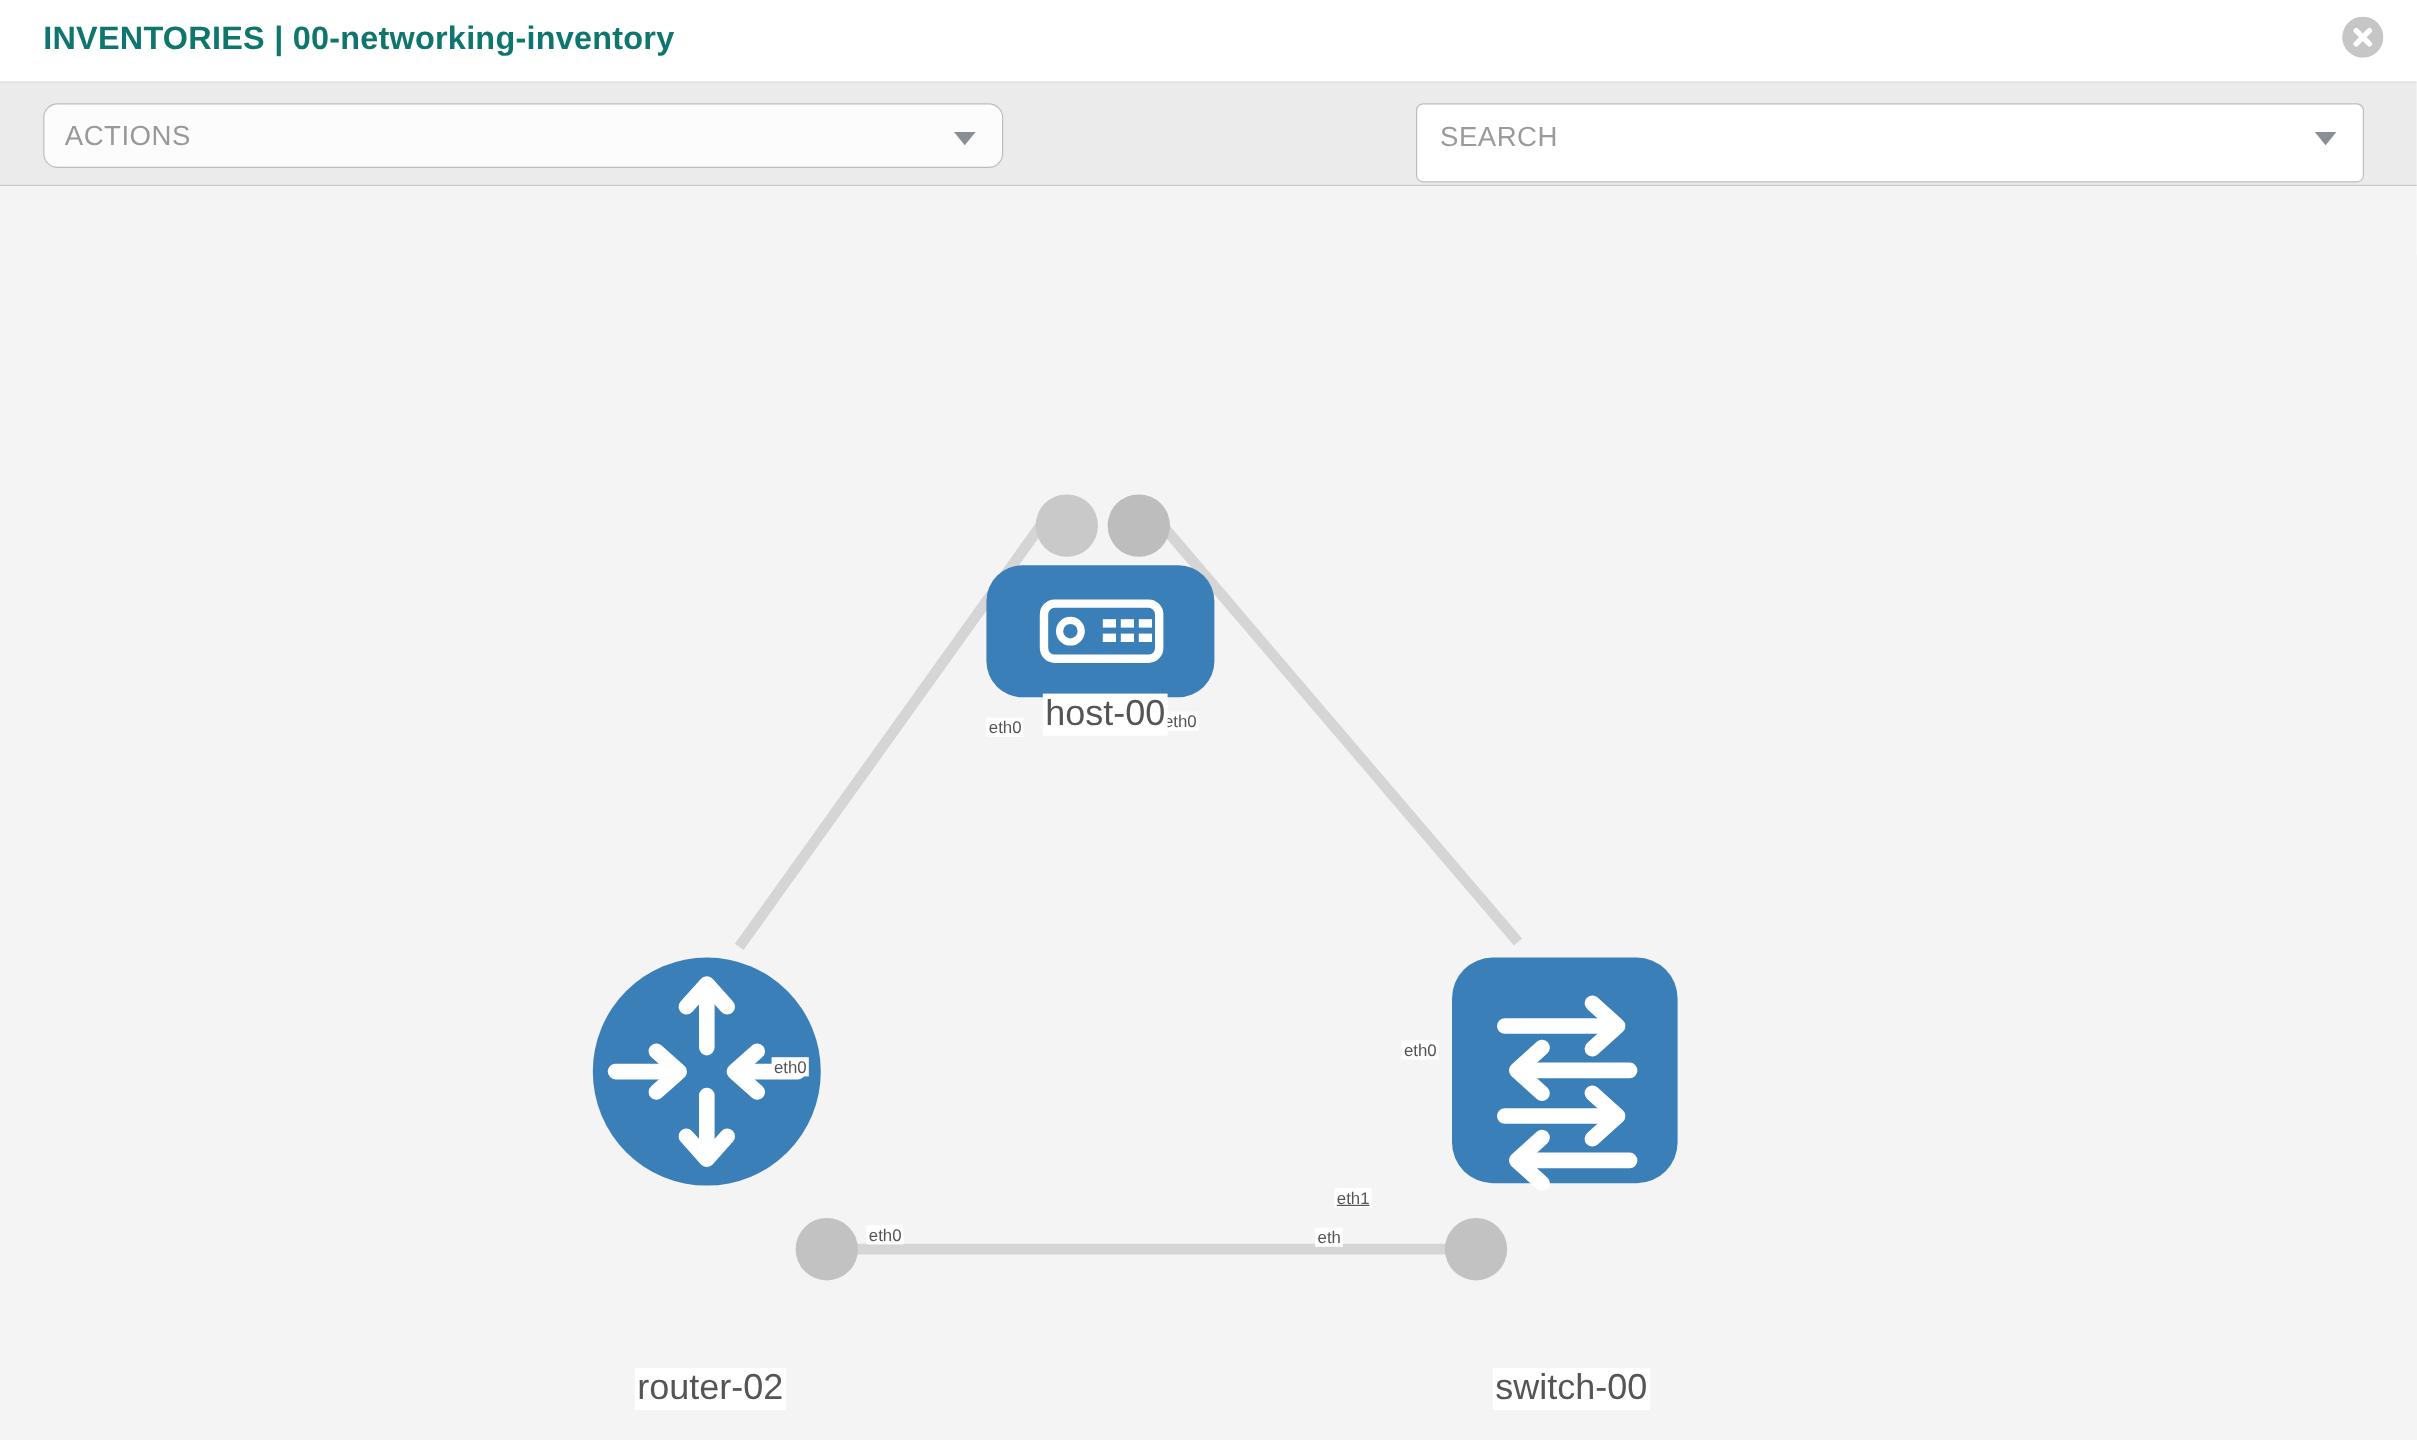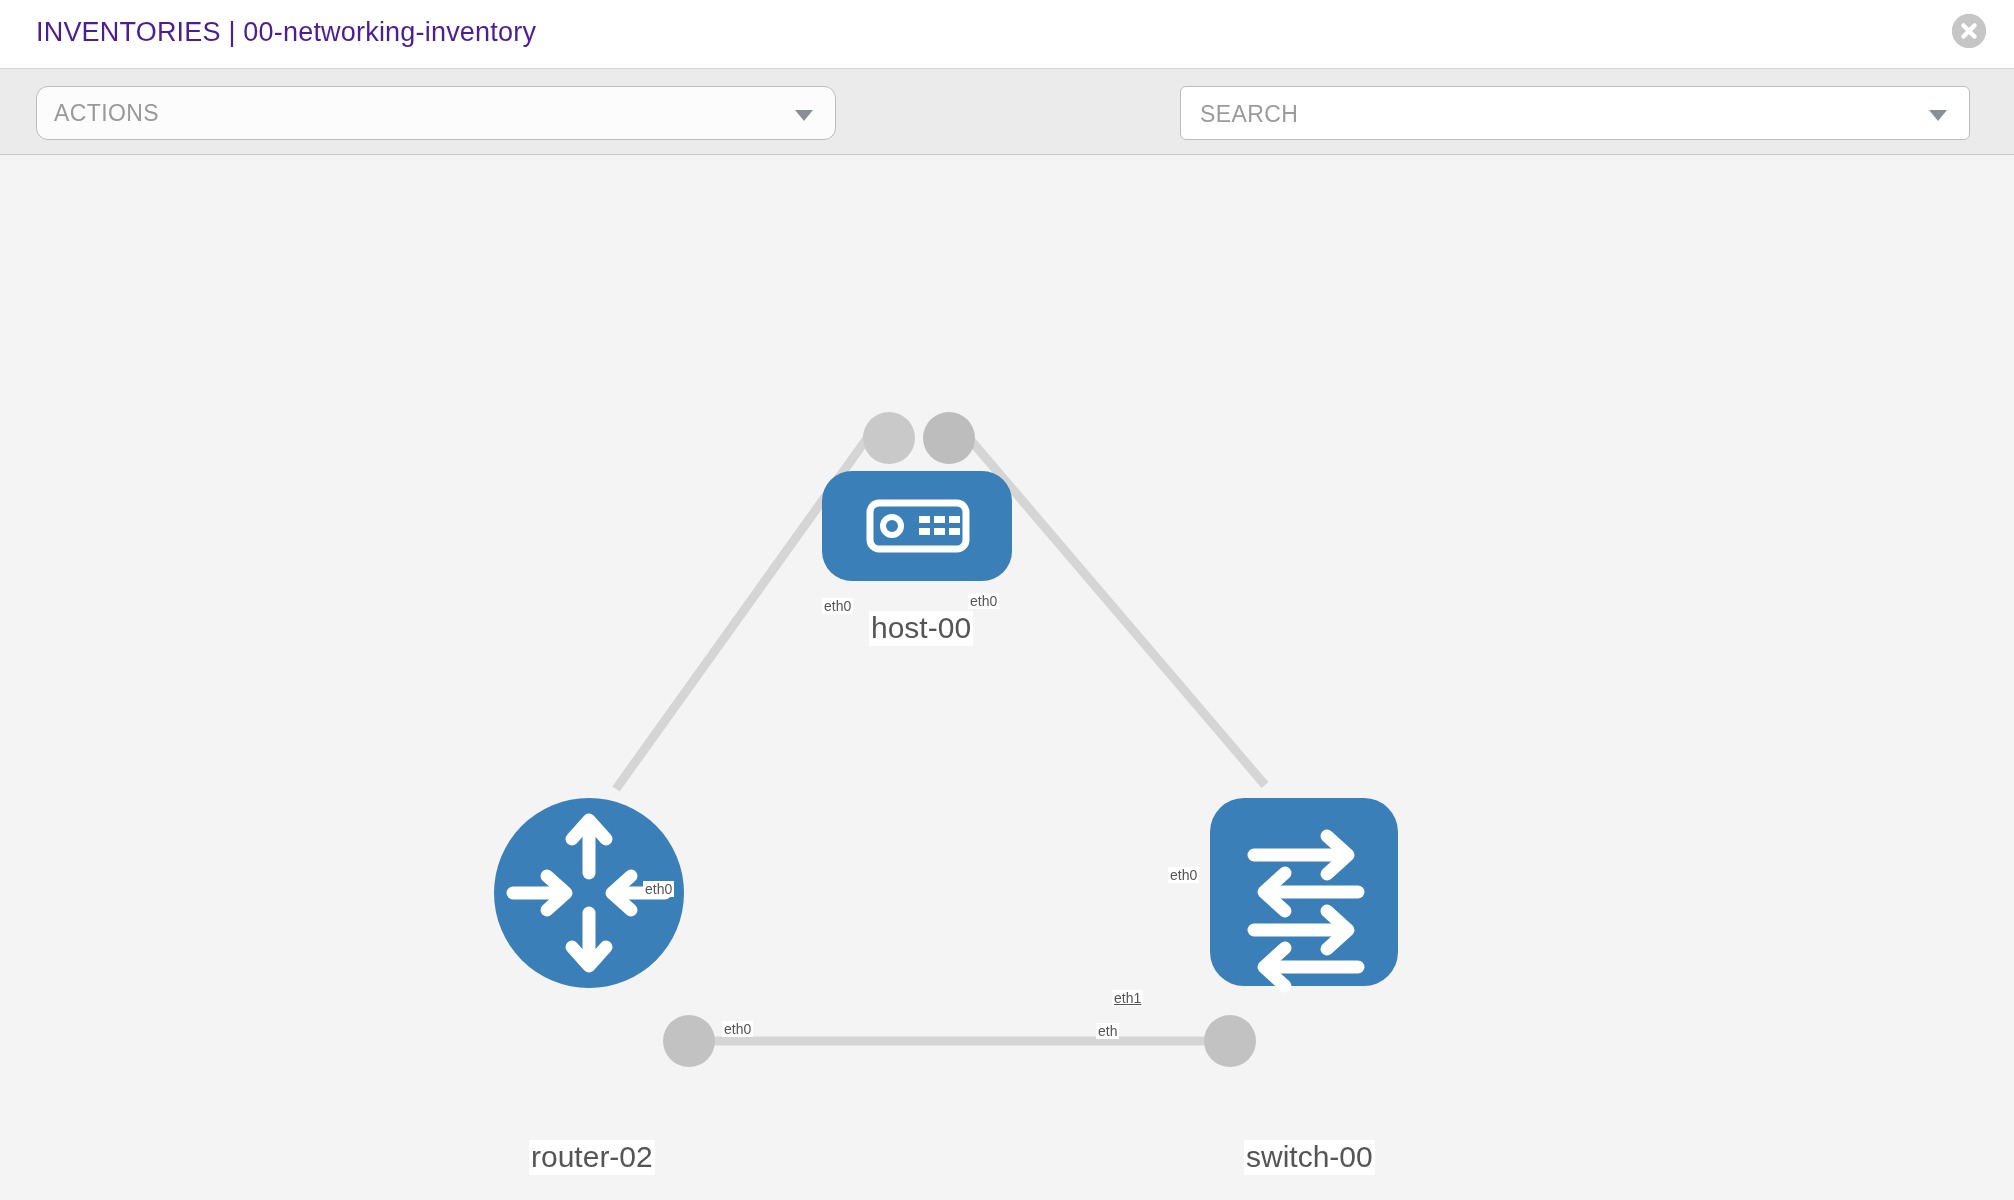--- a/index.html
+++ b/index.html
@@ -27,22 +27,22 @@
     height: 69px;
     background: #ffffff;
     border-bottom: 1px solid #d7d7d7;
     box-sizing: border-box;
   }
   .page-title {
     position: absolute;
     left: 36px;
     top: 17px;
     font-size: 27px;
-    font-weight: normal;
-    color: #4c1d95;
+    font-weight: bold;
+    color: #0f766e;
     letter-spacing: 0.2px;
     white-space: nowrap;
   }
   .close-btn {
     position: absolute;
     right: 28px;
     top: 14px;
     width: 34px;
     height: 34px;
     border-radius: 50%;
@@ -98,21 +98,21 @@
     cursor: pointer;
   }
   .tool-icon.wrench { left: 1040px; top: 88px; }
   .tool-icon.key    { left: 1108px; top: 88px; }
 
   .search-box {
     position: absolute;
     left: 1180px;
     top: 17px;
     width: 790px;
-    height: 54px;
+    height: 66px;
     background: #ffffff;
     border: 1px solid #bdbdbd;
     border-radius: 6px;
     box-sizing: border-box;
     cursor: text;
   }
   .search-input {
     position: absolute;
     left: 17px;
     top: 0;
@@ -283,18 +283,18 @@
     </svg>
 
     <span class="edge-label" style="left:822px; top:443px;">eth0</span>
     <span class="edge-label" style="left:968px; top:438px;">eth0</span>
     <span class="edge-label" style="left:643px; top:726px;">eth0</span>
     <span class="edge-label" style="left:1168px; top:712px;">eth0</span>
     <span class="edge-label" style="left:722px; top:866px;">eth0</span>
     <span class="edge-label" style="left:1096px; top:868px;">eth</span>
     <span class="edge-label" style="left:1112px; top:835px;text-decoration:underline;">eth1</span>
 
-    <span class="node-label" style="left:869px; top:423px;margin-top:33px;">host-00</span>
+    <span class="node-label" style="left:869px; top:423px;">host-00</span>
     <span class="node-label" style="left:529px; top:985px;">router-02</span>
     <span class="node-label" style="left:1244px; top:985px;text-align:right;">switch-00</span>
 
   </div>
 </div>
 
 </body></html>

